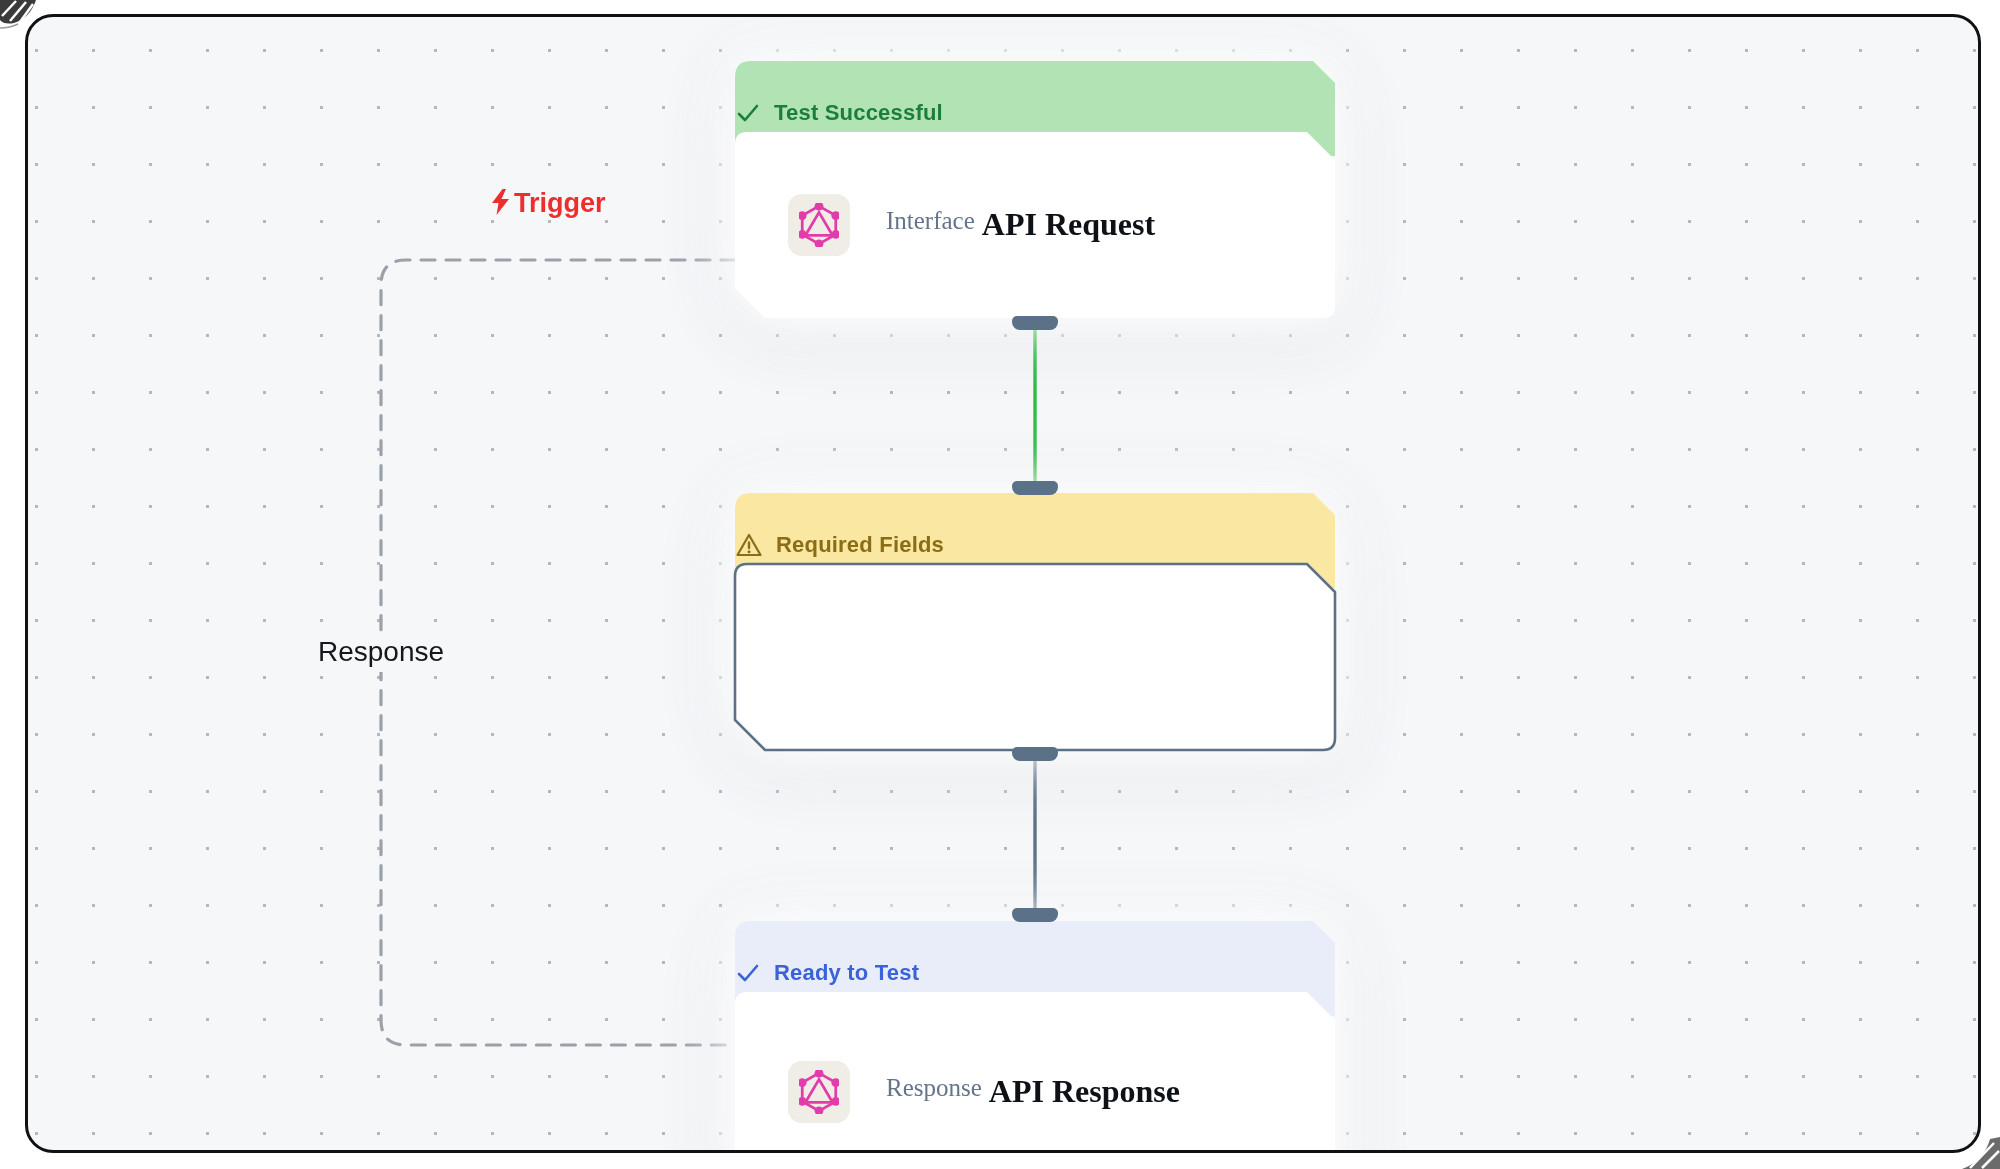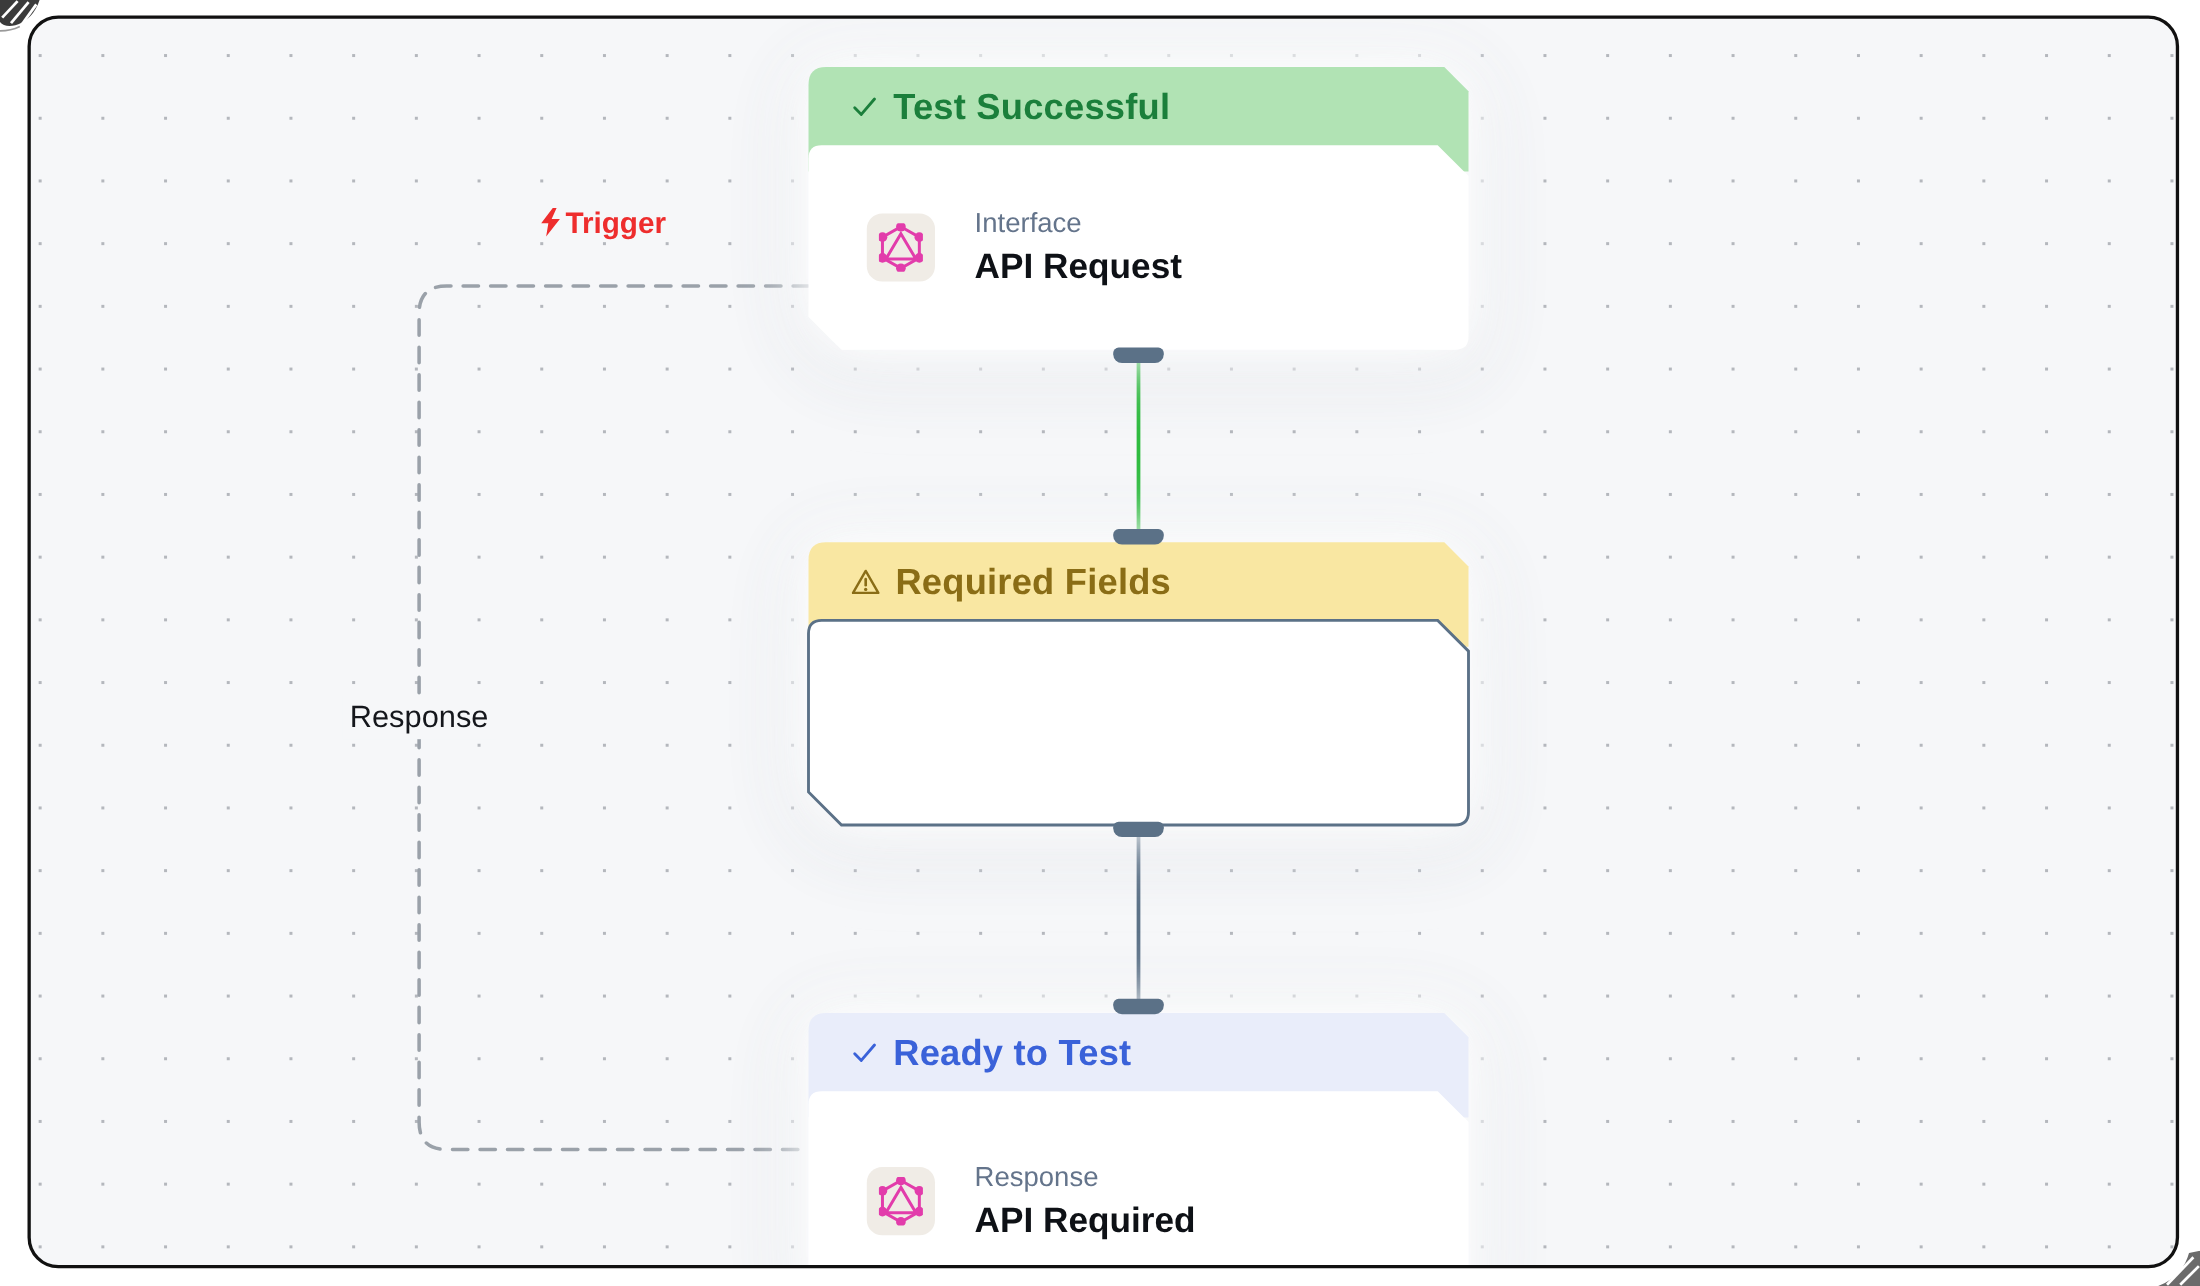--- a/index.html
+++ b/index.html
@@ -22,33 +22,33 @@
     position:absolute;left:707px;width:600px;
     filter:drop-shadow(0 0 22px rgba(255,255,255,0.95)) drop-shadow(0 0 30px rgba(255,255,255,0.8)) drop-shadow(0 10px 22px rgba(100,110,135,0.14));
   }
   .node-1{top:44px;height:257px;}
   .node-2{top:476px;height:222px;}
   .node-3{top:904px;height:285px;}
   .shape{position:absolute;left:0;overflow:visible;display:block;}
   .hdr-shape{top:0;}
   .card-shape{top:71px;}
   .hdr-row{
-    position:absolute;left:0;top:0;width:600px;height:71px;
-    display:flex;align-items:center;gap:13px;padding-left:38px;box-sizing:border-box;
-    font-size:33px;font-weight:700;letter-spacing:.2px;
+    position:absolute;left:0;top:16px;width:600px;height:71px;
+    display:flex;align-items:center;gap:13px;box-sizing:border-box;
+    font-size:22px;font-weight:700;letter-spacing:.2px;
   }
   .hdr-green{color:#1b7f3b;}
   .hdr-yellow{color:#8a6d16;}
   .hdr-blue{color:#3a62d9;}
   .card-content{
     position:absolute;left:0;top:71px;width:600px;height:186px;
     display:flex;align-items:center;gap:36px;padding-left:53px;box-sizing:border-box;
   }
   .node-3 .card-content{height:200px;}
-  .txt-col{display:flex;flex-direction:column;gap:7px;}
+  .txt-col{display:flex;gap:7px;font-family:Liberation Serif, serif;}
   .kicker{font-size:25px;color:#64748b;font-weight:400;line-height:1.1;}
   .title{font-size:32px;color:#0e1116;font-weight:700;line-height:1.1;}
   .icon-tile{
     width:62px;height:62px;border-radius:14px;background:#f0ece6;
     display:flex;align-items:center;justify-content:center;flex:0 0 auto;
   }
   .robot-wrap{
     width:54px;height:54px;flex:0 0 auto;margin-left:4px;margin-right:4px;
     filter:drop-shadow(0 0 9px rgba(240,62,72,0.85)) drop-shadow(0 0 18px rgba(240,62,72,0.55));
   }
@@ -192,21 +192,21 @@
               <circle cx="34" cy="12" r="4.2"></circle>
             <circle cx="34" cy="30" r="4.2"></circle>
               <circle cx="18" cy="39" r="4.2"></circle>
             <circle cx="2" cy="30" r="4.2"></circle>
               <circle cx="2" cy="12" r="4.2"></circle>
           </g>
         </svg>
       </div>
       <div class="txt-col">
         <span class="kicker">Response</span>
-        <span class="title">API Required</span>
+        <span class="title">API Response</span>
       </div>
     </div>
   </div>
 
   <div class="handle" style="top:299px"></div>
   <div class="handle" style="top:464px"></div>
   <div class="handle" style="top:730px"></div>
   <div class="handle" style="top:891px"></div>
 
 </div>

